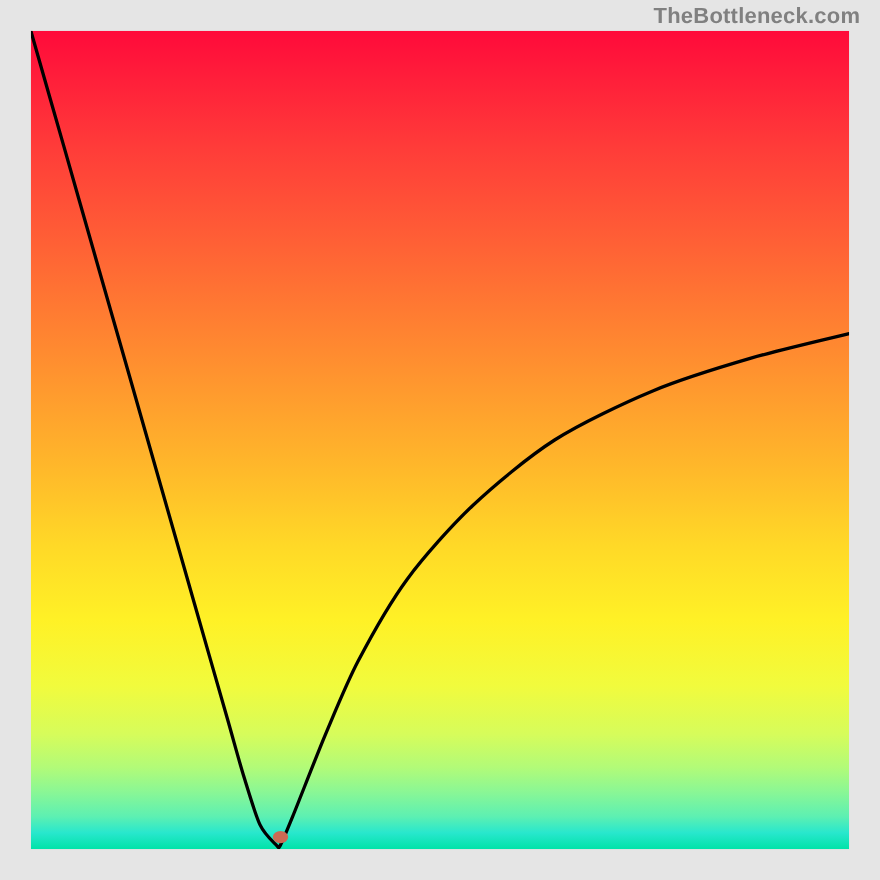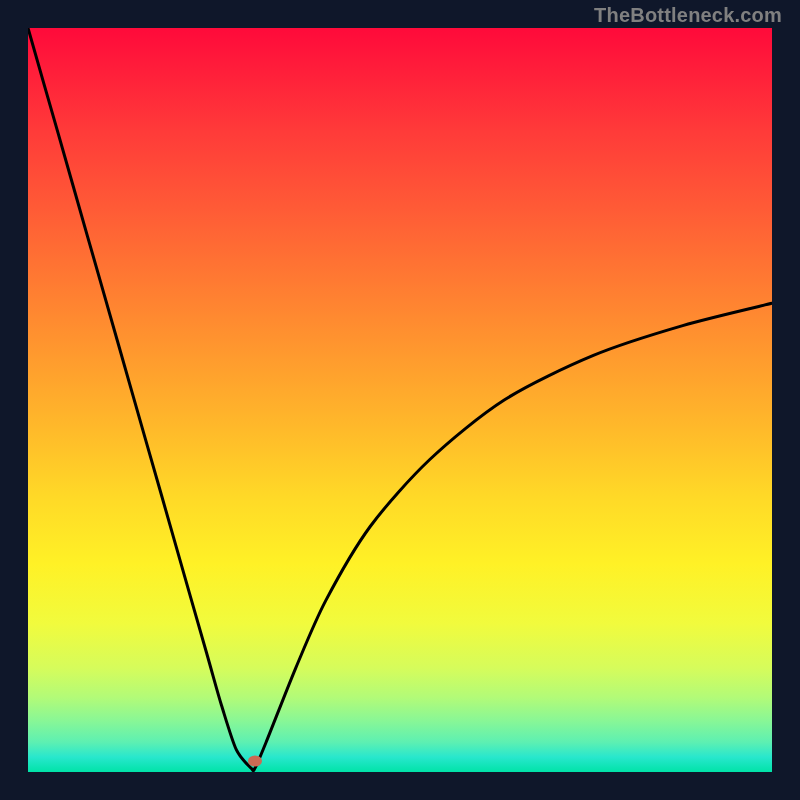--- a/index.html
+++ b/index.html
@@ -8,21 +8,21 @@
     width: 800px;
     height: 800px;
     background: #000;
     font-family: Arial, Helvetica, sans-serif;
     overflow: hidden;
   }
   .stage {
     position: relative;
     width: 800px;
     height: 800px;
-    background: #0f172a;
+    background: #e5e5e5;
   }
   .watermark {
     position: absolute;
     top: 4px;
     right: 18px;
     font-size: 20px;
     font-weight: 600;
     color: #808080;
     letter-spacing: 0.2px;
     z-index: 10;

